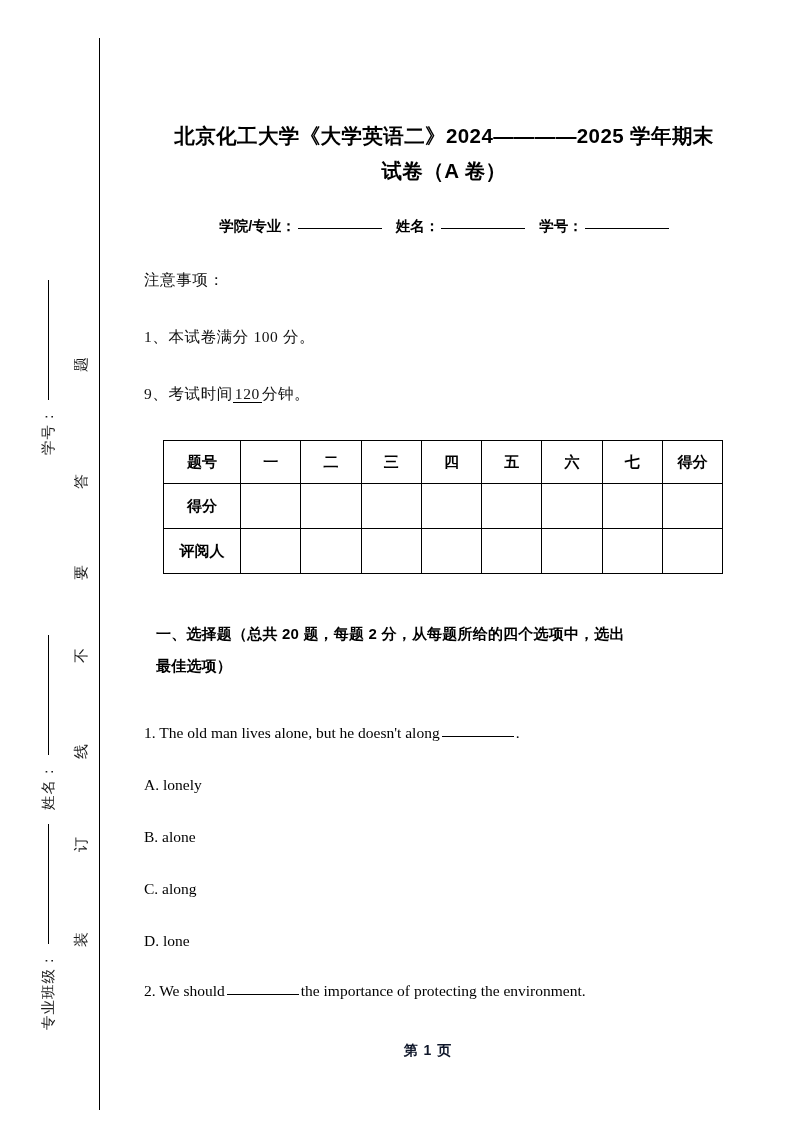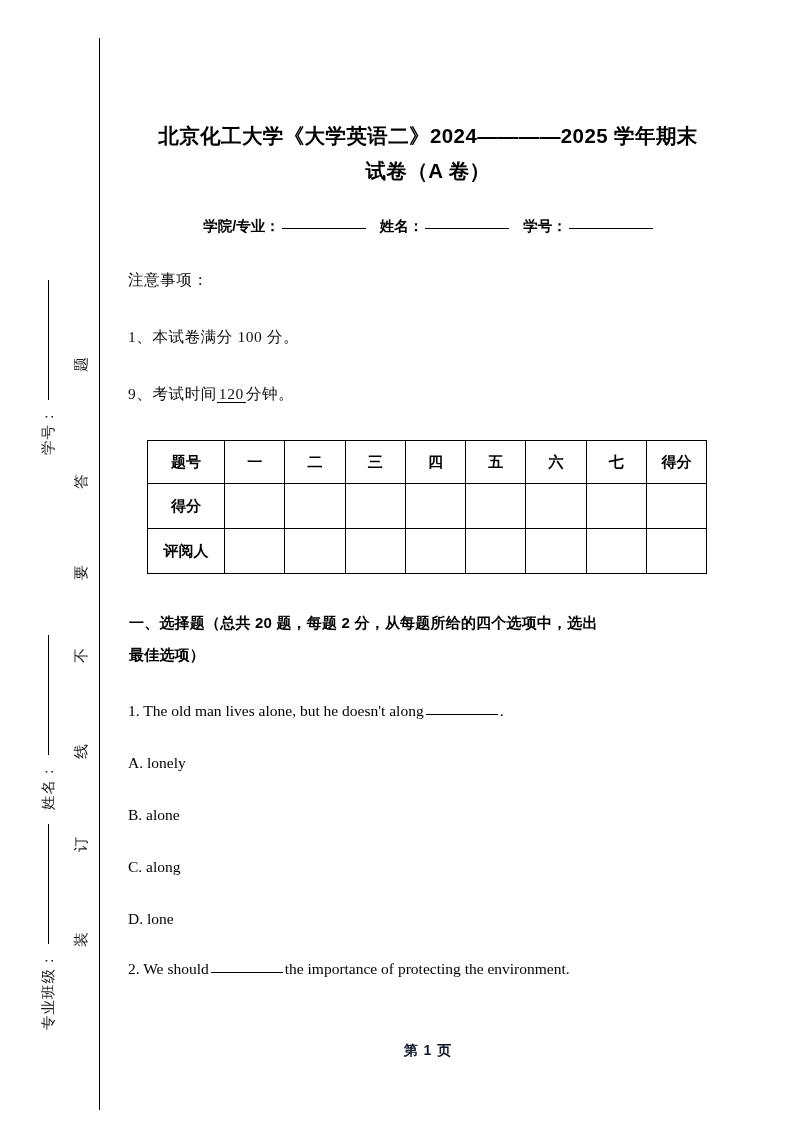--- a/index.html
+++ b/index.html
@@ -68,21 +68,21 @@
     font-family: "Liberation Serif", "DejaVu Serif", serif;
     font-size: 15px;
     color: #1a1a1a;
     transform-origin: 50% 50%;
     transform: rotate(-90deg);
   }
 
   
   #content {
     position: absolute;
-    left: 128px;
+    left: 144px;
     top: 0;
     width: 600px;
     height: 1122px;
   }
 
   .doc-title {
     margin: 0;
     padding-top: 118px;
     font-family: "Liberation Sans", "DejaVu Sans", sans-serif;
     font-weight: bold;
@@ -148,21 +148,21 @@
     font-size: 15px;
     color: #000;
     height: 40px;
   }
   #score-table td.rowhead { width: 74px; }
   #score-table td.cell { font-weight: normal; }
   #score-table tr.tall td { height: 42px; }
 
   
   .section-head {
-    margin: 1px;
+    margin: 12px;
     padding-top: 32px;
     font-family: "Liberation Sans", "DejaVu Sans", sans-serif;
     font-weight: bold;
     font-size: 15px;
     line-height: 32px;
     color: #000;
     letter-spacing: 0.2px;
   }
   .question {
     margin: 0;

